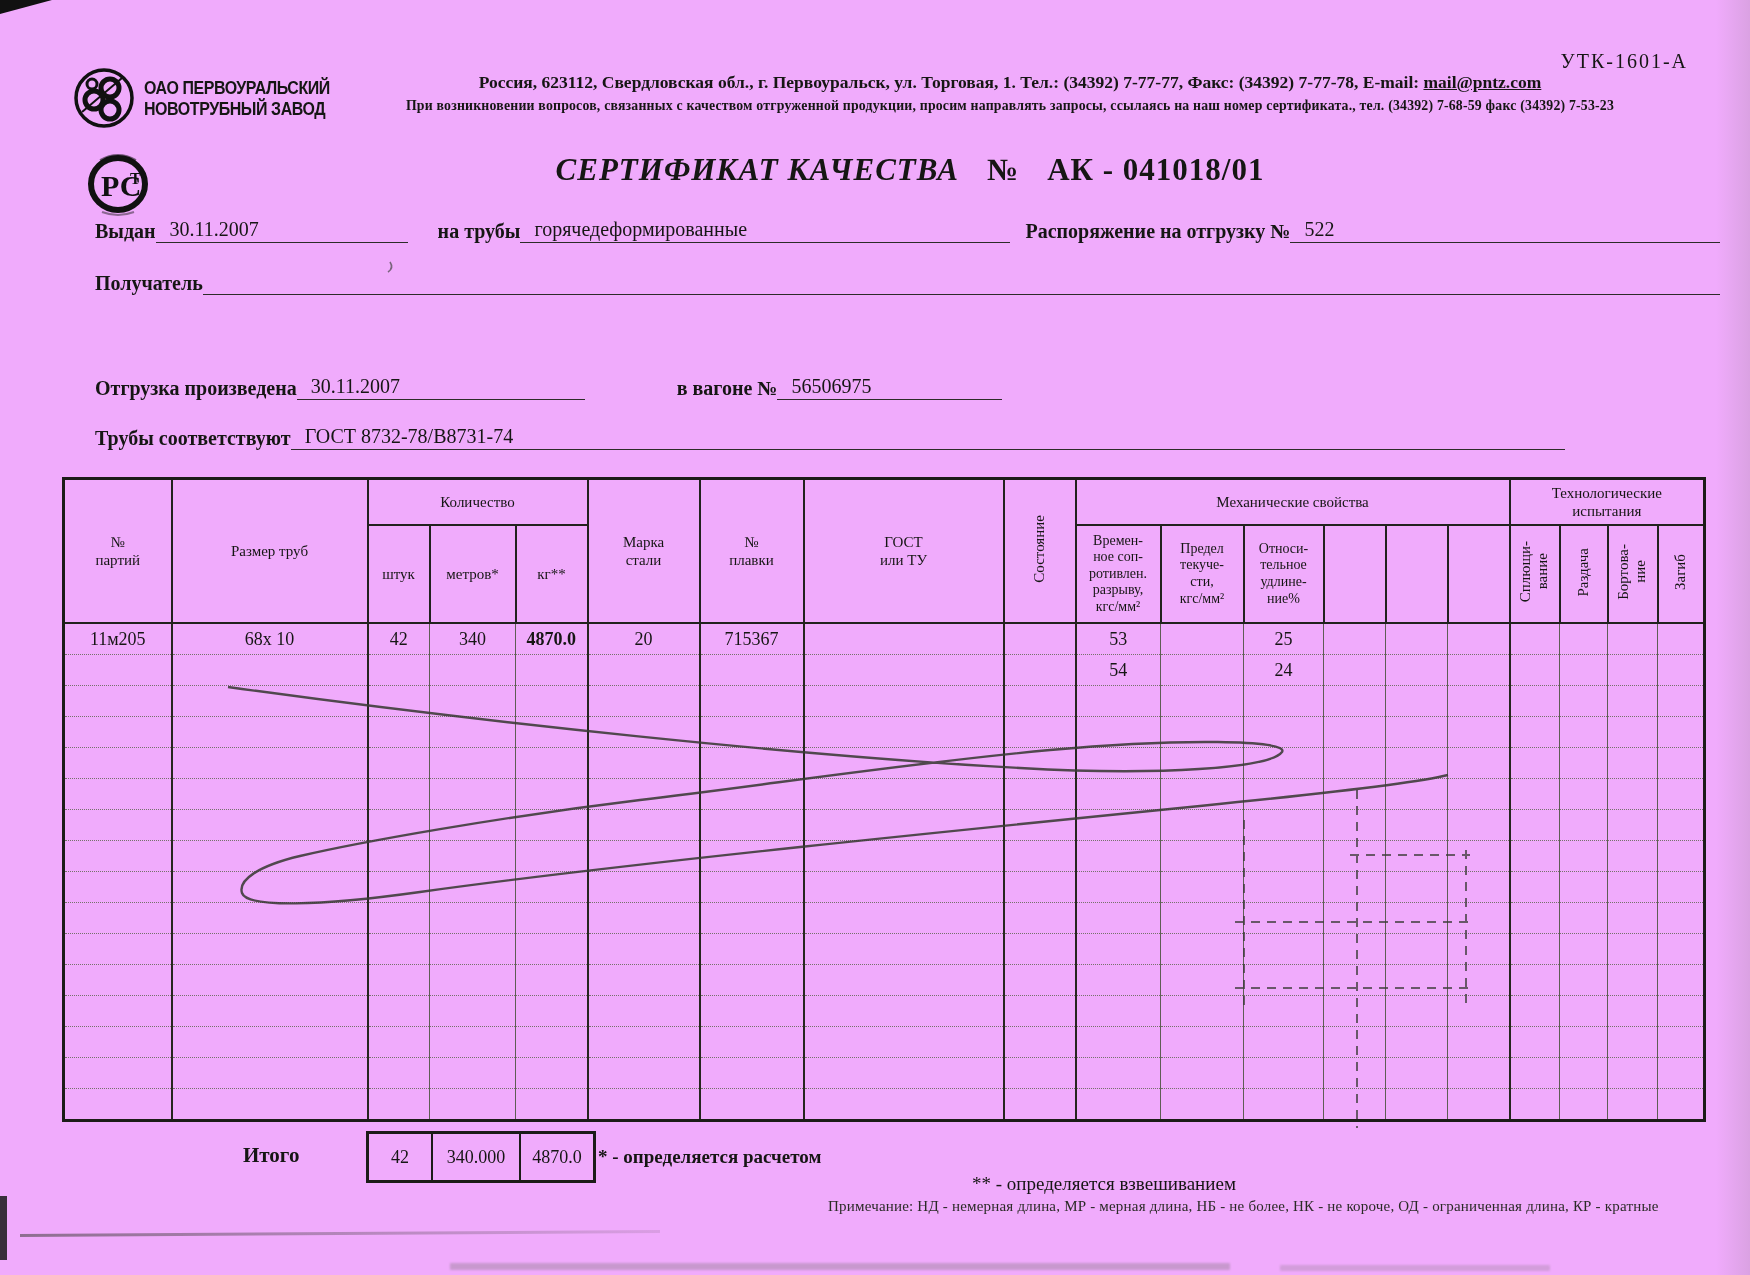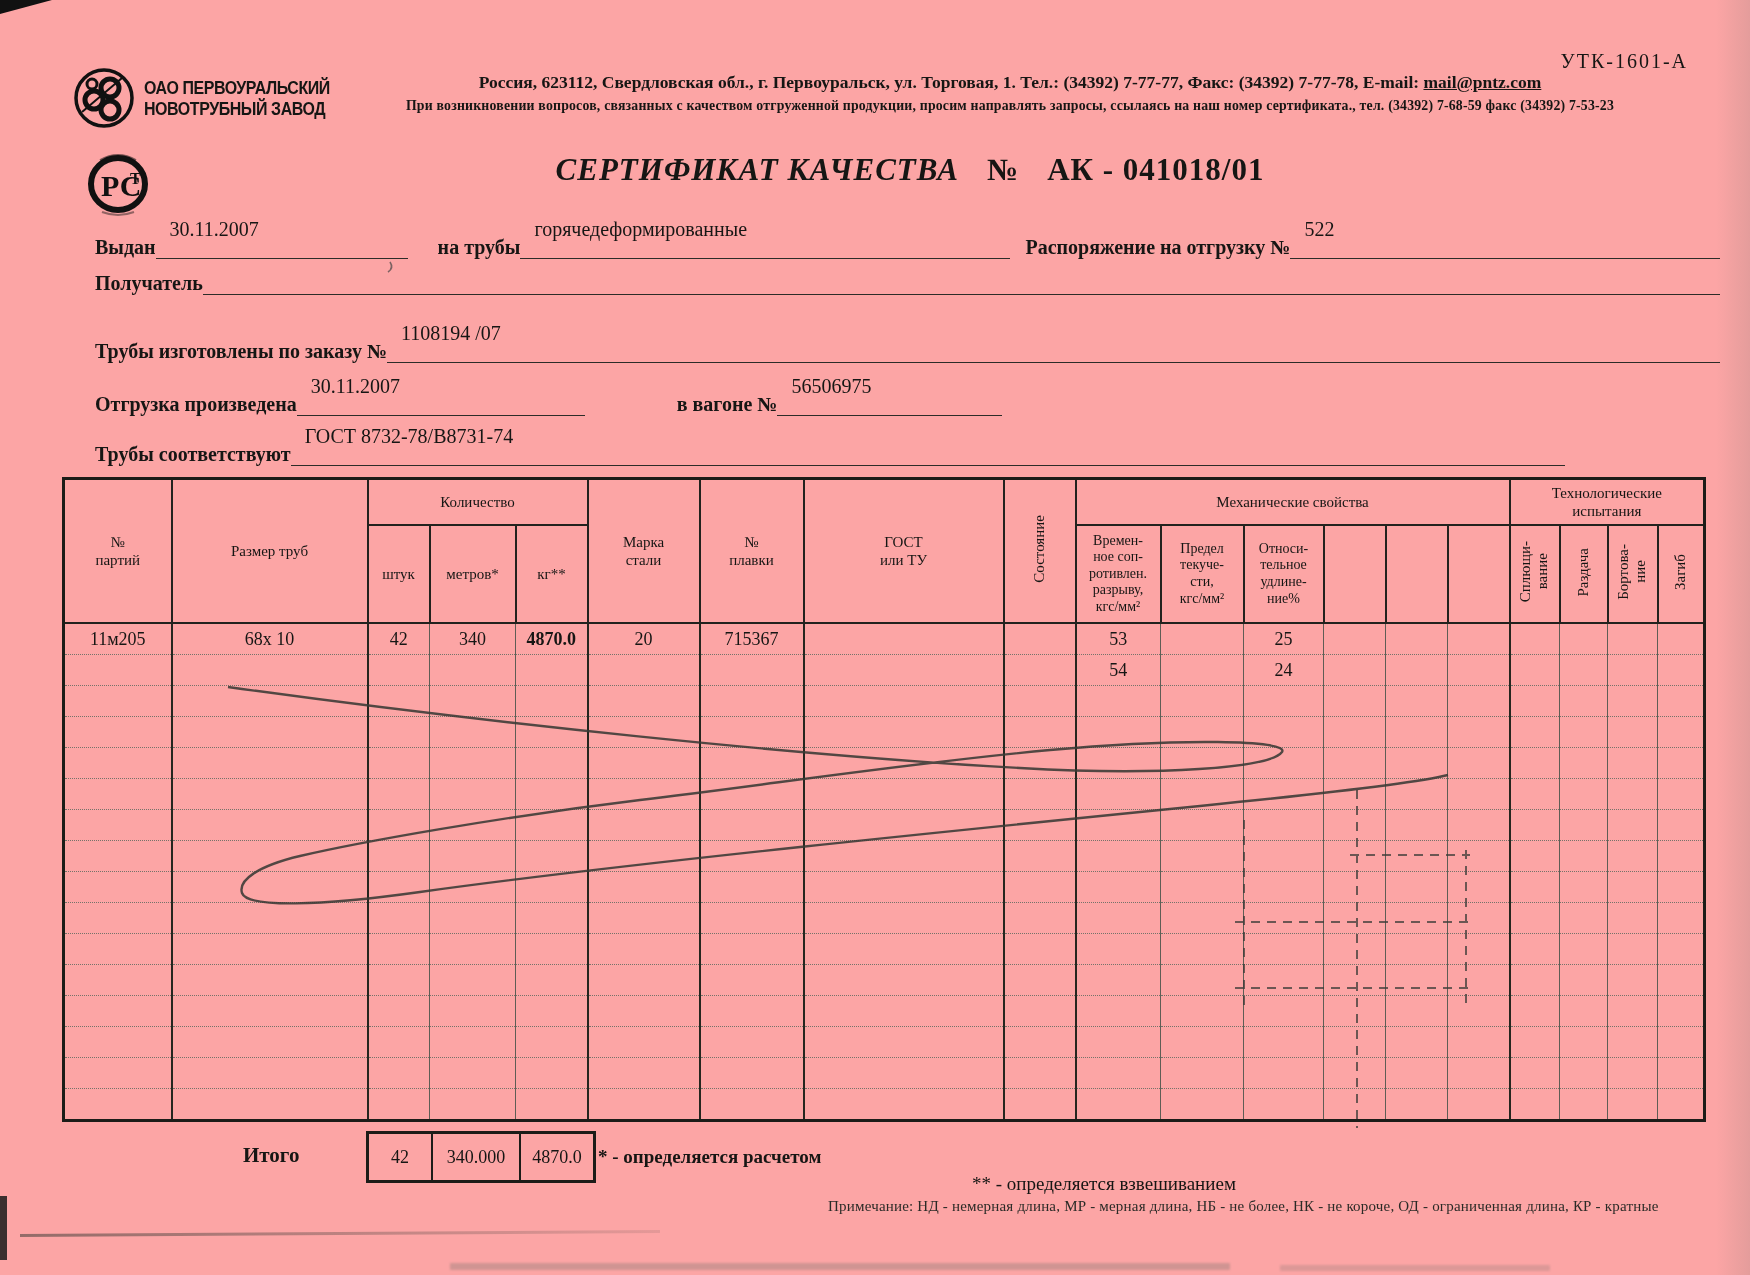--- a/index.html
+++ b/index.html
@@ -1,37 +1,37 @@
 <!DOCTYPE html>
 <html><head>
 <meta charset="utf-8">
 <style>
   html,body{margin:0;padding:0;background:#9a9a96;}
   #page{
     position:relative;width:1750px;height:1275px;margin:0 auto;
-    background:#fca5a5;overflow:hidden;
+    background:#f0abfc;overflow:hidden;
     font-family:"Liberation Serif", serif;color:#161614;
   }
   
   .form-code{position:absolute;top:50px;right:62px;font-size:20px;letter-spacing:2px;}
   .logo{position:absolute;top:66px;left:72px;display:flex;align-items:center;gap:8px;}
   .logo-text{font-family:"Liberation Sans",sans-serif;font-weight:bold;font-size:19px;
     line-height:1.12;letter-spacing:-0.5px;transform:scaleX(.84);transform-origin:left center;white-space:nowrap;}
   .contact{position:absolute;left:290px;top:72px;width:1440px;text-align:center;}
   .contact-line1{font-weight:bold;font-size:17.5px;}
   .contact-line1 .email{text-decoration:underline;margin-top:17px;}
   .contact-line2{font-weight:bold;font-size:13.8px;margin-top:5px;letter-spacing:.2px;}
   .rst{position:absolute;top:146px;left:86px;}
   .doc-title{position:absolute;top:152px;left:290px;width:1240px;text-align:center;
     font-size:31px;font-weight:bold;font-style:italic;letter-spacing:1px;white-space:nowrap;}
   .doc-title .num{font-style:normal;font-weight:bold;margin-left:28px;}
   
   .frow{position:absolute;left:95px;width:1625px;display:flex;align-items:flex-end;font-size:20px;}
   .frow .lbl{font-weight:bold;white-space:nowrap;}
-  .frow .val{border-bottom:1.6px solid #2c2c28;padding:0 6px 17px 14px;white-space:nowrap;}
+  .frow .val{border-bottom:1.6px solid #2c2c28;padding:0 6px 1px 14px;white-space:nowrap;}
   .frow .grow{flex:1 1 auto;}
   .sp{flex:0 0 auto;}
   
   .cert-table{position:absolute;left:62px;top:477px;border-collapse:collapse;table-layout:fixed;
     width:1641px;background:transparent;}
   .cert-table th,.cert-table td{border:1px solid #5f5d55;padding:0 2px;text-align:center;vertical-align:middle;}
   .cert-table th{font-weight:normal;font-size:15px;line-height:1.2;white-space:pre-line;border:2px solid #22221e;}
   .cert-table thead tr:first-child th{height:44px;}
   .cert-table thead tr:nth-child(2) th{height:96px;}
   .cert-table th.small{font-size:14px;line-height:1.18;}
@@ -117,24 +117,20 @@
     <span class="val sp" style="width:470px">горячедеформированные</span>
     <span class="lbl" style="margin-left:15px">Распоряжение на отгрузку №</span>
     <span class="val grow">522</span>
   </div>
 
   <div class="frow" style="top:272px">
     <span class="lbl">Получатель</span>
     <span class="val grow"></span>
   </div>
 
-  <div class="frow" style="top:322px">
-    <span class="lbl">Трубы изготовлены по заказу №</span>
-    <span class="val grow">1108194   /07</span>
-  </div>
 
   <div class="frow" style="top:375px">
     <span class="lbl">Отгрузка произведена</span>
     <span class="val sp" style="width:268px">30.11.2007</span>
     <span class="sp" style="width:92px"></span>
     <span class="lbl">в вагоне №</span>
     <span class="val sp" style="width:205px">56506975</span>
   </div>
 
   <div class="frow" style="top:425px;width:1470px">

